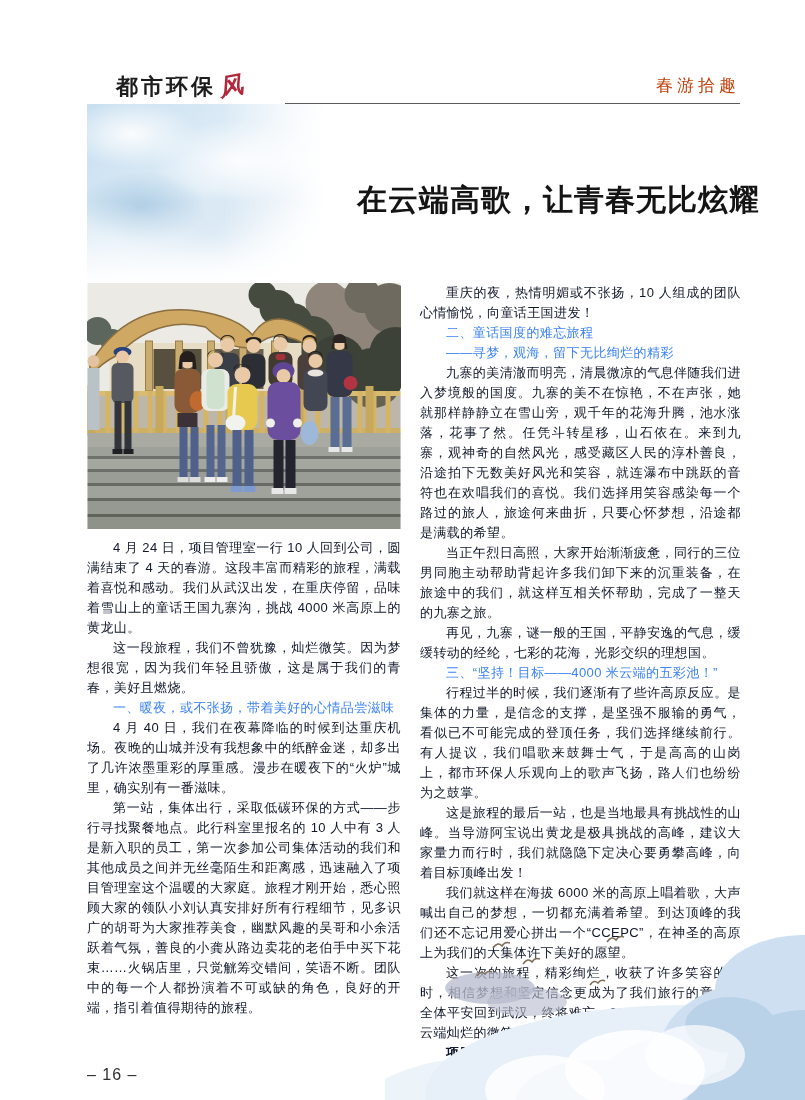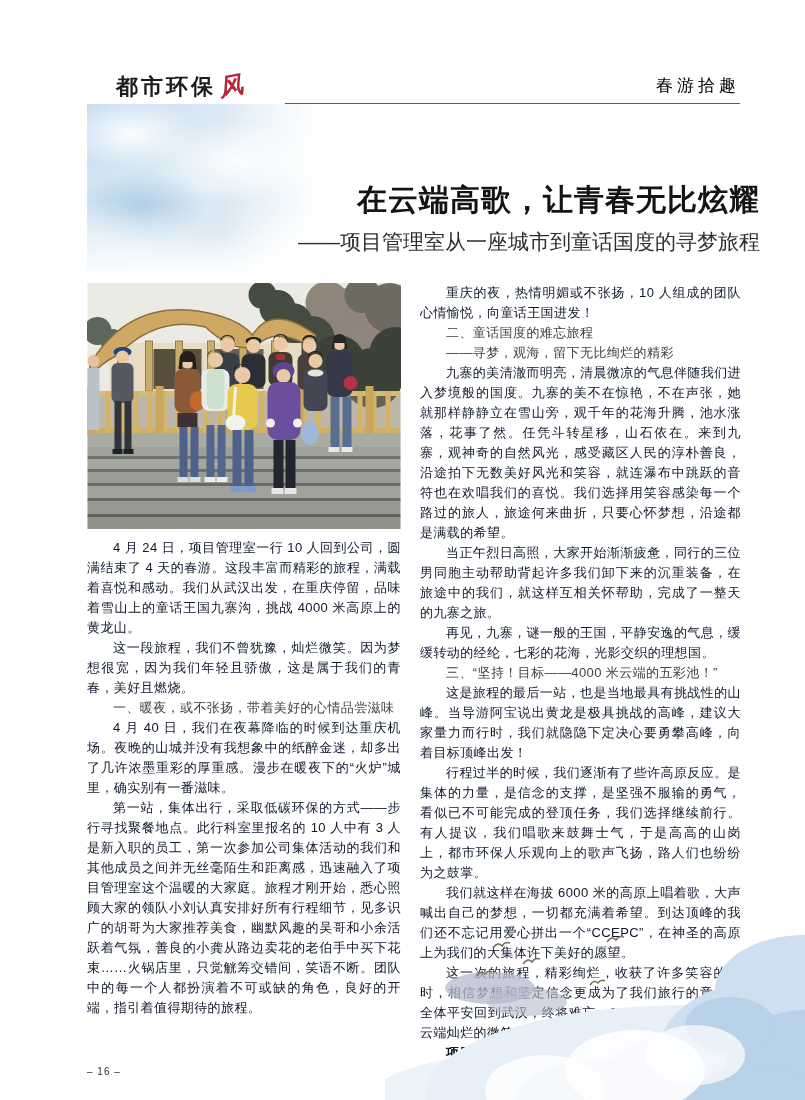--- a/index.html
+++ b/index.html
@@ -7,21 +7,21 @@
     position:relative;width:805px;height:1100px;margin:0 auto;
     background:#ffffff;overflow:hidden;
     font-family:"Liberation Sans",sans-serif;color:#3c3c3c;
   }
   
   .logo{position:absolute;left:116px;top:70px;font-size:22px;font-weight:700;
         letter-spacing:3px;color:#1d1d1d;white-space:nowrap;}
   .logo-mark{display:inline-block;color:#b5283b;font-family:"Liberation Serif",serif;
         font-style:italic;font-weight:700;font-size:24px;transform:rotate(-10deg);
         margin-left:3px;letter-spacing:0;}
-  .section-label{position:absolute;right:65px;top:74px;font-size:17px;color:#000000;
+  .section-label{position:absolute;right:65px;top:74px;font-size:17px;color:#c2410c;
         letter-spacing:4px;text-align:right;}
   .header-rule{position:absolute;left:285px;top:103px;width:455px;height:1px;
         background:#5c5c5c;}
   
   .cloud-banner{position:absolute;left:87px;top:104px;width:248px;height:188px;
     background:
       linear-gradient(to right, rgba(255,255,255,0) 55%, #ffffff 96%),
       linear-gradient(to bottom, rgba(255,255,255,0) 52%, #ffffff 95%),
       radial-gradient(95px 48px at 18% 16%, rgba(255,255,255,.9), rgba(255,255,255,0) 70%),
       radial-gradient(120px 55px at 60% 30%, rgba(255,255,255,.85), rgba(255,255,255,0) 72%),
@@ -34,47 +34,46 @@
   .title-wrap{position:absolute;left:140px;top:180px;width:620px;text-align:right;}
   .article-title{font-family:"Liberation Serif","DejaVu Serif",serif;font-weight:700;
       font-size:30px;color:#141414;letter-spacing:1px;margin:0;}
   .article-subtitle{font-size:21px;color:#2e2e2e;margin:7px 0 0 0;font-weight:400;}
   
   .col{position:absolute;}
   .col-left{left:87px;top:538px;width:314px;}
   .col-right{left:420px;top:283px;width:321px;}
   .col p{margin:0;font-size:13px;line-height:20px;text-align:justify;
       text-indent:2em;color:#0f172a;letter-spacing:.4px;}
-  .col p.subhead{color:#404040;}
+  .col p.subhead{color:#3b82f6;}
   .signature{margin:0;font-size:13.5px;line-height:22px;font-weight:700;
       text-align:right;color:#222;}
   
   .photo{position:absolute;left:87px;top:283px;width:314px;height:246px;overflow:hidden;}
   .photo svg{display:block;}
   
-  .page-number{position:absolute;left:87px;top:1066px;font-size:10px;color:#2f2f2f;
+  .page-number{position:absolute;left:87px;top:1066px;font-size:16px;color:#2f2f2f;
       letter-spacing:1px;}
   .cloud-footer{position:absolute;right:0;bottom:0;width:420px;height:170px;}
 </style>
 </head>
 <body>
 
 <div class="page">
 
   <div class="logo">
     <span>都市环保</span><span class="logo-mark">风</span>
   </div>
   <div class="section-label">春游拾趣</div>
   <div class="header-rule"></div>
 
   <div class="cloud-banner"></div>
 
   <div class="title-wrap">
     <h1 class="article-title">在云端高歌，让青春无比炫耀</h1>
-    <div class="article-subtitle">——项目管理室从一座城市到童话国度的寻梦旅程</div>
   </div>
 
   <div class="photo">
     <svg width="314" height="246" viewBox="0 0 313 246">
       <rect x="0" y="0" width="313" height="246" fill="#eceae4"></rect>
 
       <g fill="#8f857a">
         <circle cx="262" cy="35" r="30"></circle>
           <circle cx="295" cy="55" r="35"></circle>
           <circle cx="240" cy="20" r="22"></circle>
@@ -253,22 +252,22 @@
   </div>
 
   <div class="col col-right">
     <p class="body">重庆的夜，热情明媚或不张扬，10 人组成的团队心情愉悦，向童话王国进发！</p>
     <p class="subhead">二、童话国度的难忘旅程</p>
     <p class="subhead">——寻梦，观海，留下无比绚烂的精彩</p>
     <p class="body">九寨的美清澈而明亮，清晨微凉的气息伴随我们进入梦境般的国度。九寨的美不在惊艳，不在声张，她就那样静静立在雪山旁，观千年的花海升腾，池水涨落，花事了然。任凭斗转星移，山石依在。来到九寨，观神奇的自然风光，感受藏区人民的淳朴善良，沿途拍下无数美好风光和笑容，就连瀑布中跳跃的音符也在欢唱我们的喜悦。我们选择用笑容感染每一个路过的旅人，旅途何来曲折，只要心怀梦想，沿途都是满载的希望。</p>
     <p class="body">当正午烈日高照，大家开始渐渐疲惫，同行的三位男同胞主动帮助背起许多我们卸下来的沉重装备，在旅途中的我们，就这样互相关怀帮助，完成了一整天的九寨之旅。</p>
     <p class="body">再见，九寨，谜一般的王国，平静安逸的气息，缓缓转动的经纶，七彩的花海，光影交织的理想国。</p>
     <p class="subhead">三、“坚持！目标——4000 米云端的五彩池！”</p>
+    <p class="body">行程过半的时候，我们逐渐有了些许高原反应。是集体的力量，是信念的支撑，是坚强不服输的勇气，看似已不可能完成的登顶任务，我们选择继续前行。有人提议，我们唱歌来鼓舞士气，于是高高的山岗上，都市环保人乐观向上的歌声飞扬，路人们也纷纷为之鼓掌。</p>
     <p class="body">这是旅程的最后一站，也是当地最具有挑战性的山峰。当导游阿宝说出黄龙是极具挑战的高峰，建议大家量力而行时，我们就隐隐下定决心要勇攀高峰，向着目标顶峰出发！</p>
-    <p class="body">行程过半的时候，我们逐渐有了些许高原反应。是集体的力量，是信念的支撑，是坚强不服输的勇气，看似已不可能完成的登顶任务，我们选择继续前行。有人提议，我们唱歌来鼓舞士气，于是高高的山岗上，都市环保人乐观向上的歌声飞扬，路人们也纷纷为之鼓掌。</p>
     <p class="body">我们就这样在海拔 6000 米的高原上唱着歌，大声喊出自己的梦想，一切都充满着希望。到达顶峰的我们还不忘记用爱心拼出一个“CCEPC”，在神圣的高原上为我们的大集体许下美好的愿望。</p>
     <p class="body">这一次的旅程，精彩绚烂，收获了许多笑容的同时，相信梦想和坚定信念更成为了我们旅行的意义。全体平安回到武汉，终将难忘，2012 年 4 月，我们在云端灿烂的微笑。</p>
     <p class="signature">项目管理室</p>
   </div>
 
   <div class="page-number">– 16 –</div>
 
   <svg class="cloud-footer" viewBox="0 0 420 170">
     <g fill="#e7f0f8">
       <ellipse cx="300" cy="165" rx="260" ry="90"></ellipse>

